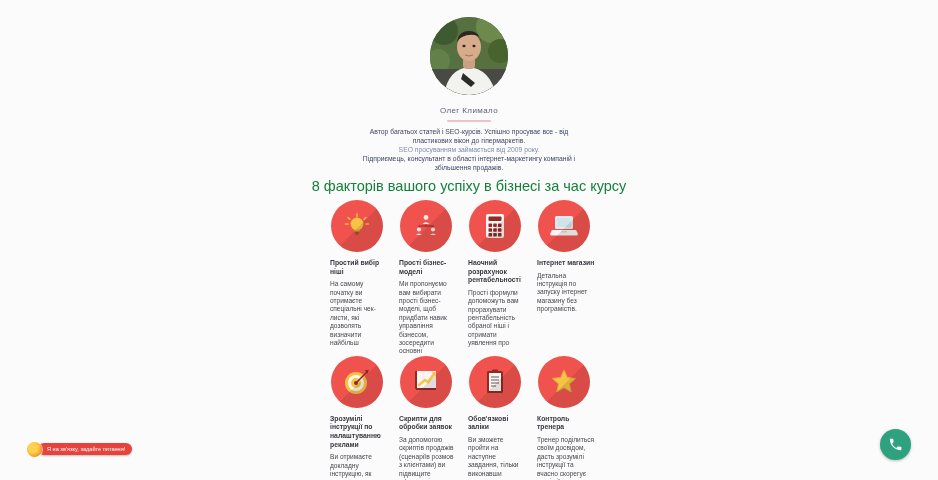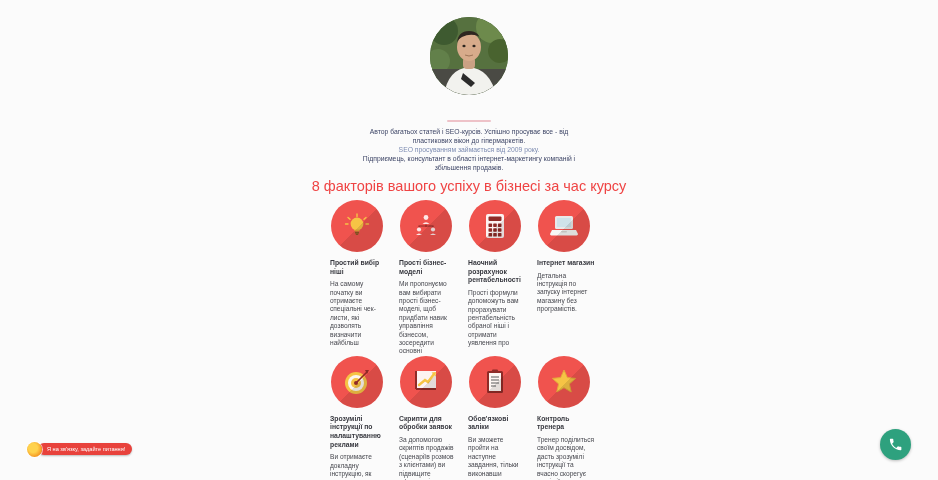--- a/index.html
+++ b/index.html
@@ -27,21 +27,21 @@
   }
   .bio{
     position:absolute;top:127px;left:0;width:100%;text-align:center;
     font-size:6.8px;line-height:9px;color:#3d4566;
   }
   .bio .bio-light{color:#7d8cb2;}
 
   
   .main-heading{
     position:absolute;top:168px;left:0;width:100%;text-align:center;
-    font-size:14.5px;font-weight:400;color:#ef4444;
+    font-size:14.5px;font-weight:400;color:#15803d;
   }
 
   
   .features{
     position:absolute;top:200px;left:330px;width:266px;
     display:grid;grid-template-columns:repeat(4,58px);column-gap:11px;row-gap:0;
   }
   .feature{width:58px;}
   .row1{min-height:130px;}
   .fcircle{
@@ -97,20 +97,21 @@
 
       <rect x="33" y="40" width="12" height="12" rx="4" fill="#caa184"></rect>
       <ellipse cx="39" cy="30" rx="12" ry="14" fill="#d7ab8b"></ellipse>
       <path d="M27 26 Q28 14 39 14 Q50 14 51 26 Q51 20 48 19 Q40 16 32 20 Q28 22 27 26 Z" fill="#2e2620"></path>
       <ellipse cx="34" cy="29" rx="1.6" ry="1.2" fill="#2e2620"></ellipse>
       <ellipse cx="44" cy="29" rx="1.6" ry="1.2" fill="#2e2620"></ellipse>
       <path d="M35 38 Q39 40 43 38" stroke="#9c7457" stroke-width="1" fill="none"></path>
     </svg>
   </div>
 
+  <div class="profile-name">Олег Климало</div>
   <div class="name-divider"></div>
   <div class="bio">
     <div>Автор багатьох статей і SEO-курсів. Успішно просуває все - від</div>
     <div>пластикових вікон до гіпермаркетів.</div>
     <div class="bio-light">SEO просуванням займається від 2009 року.</div>
     <div>Підприємець, консультант в області інтернет-маркетингу компаній і</div>
     <div>збільшення продажів.</div>
   </div>
 
   <h1 class="main-heading">8 факторів вашого успіху в бізнесі за час курсу</h1>

